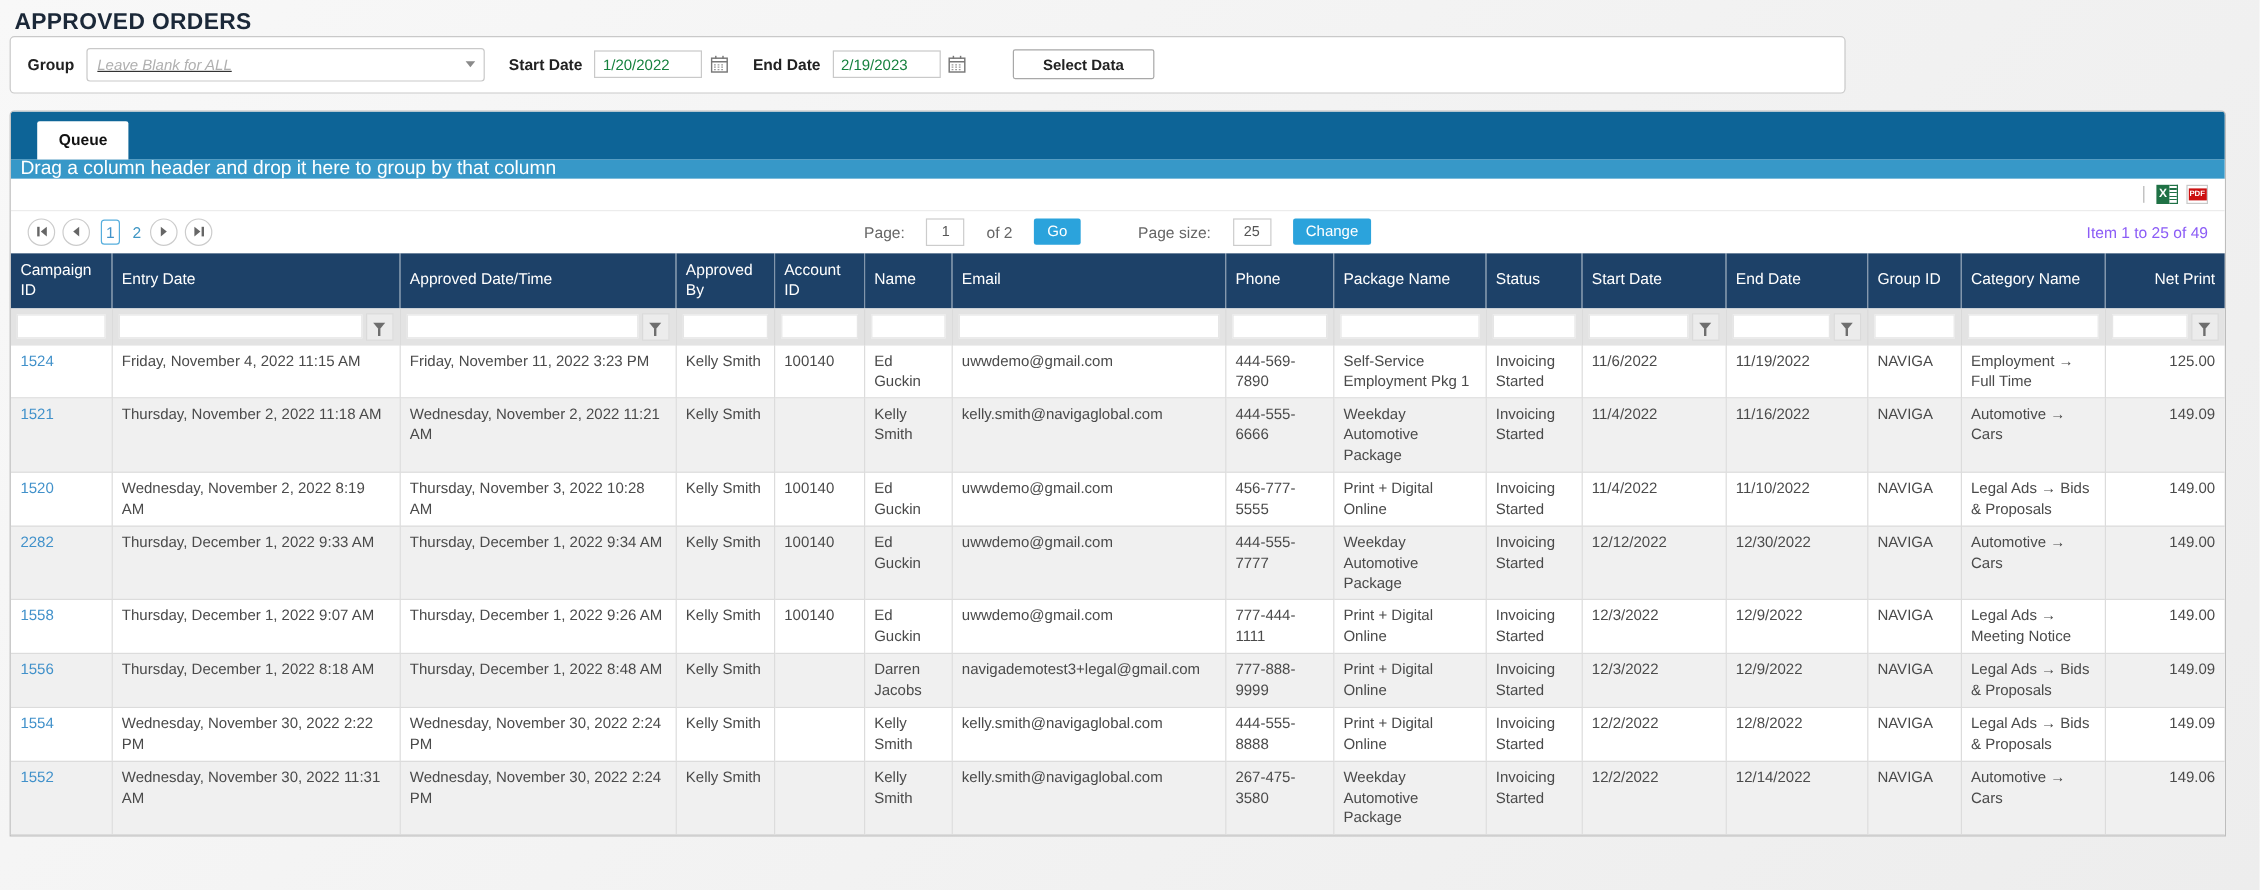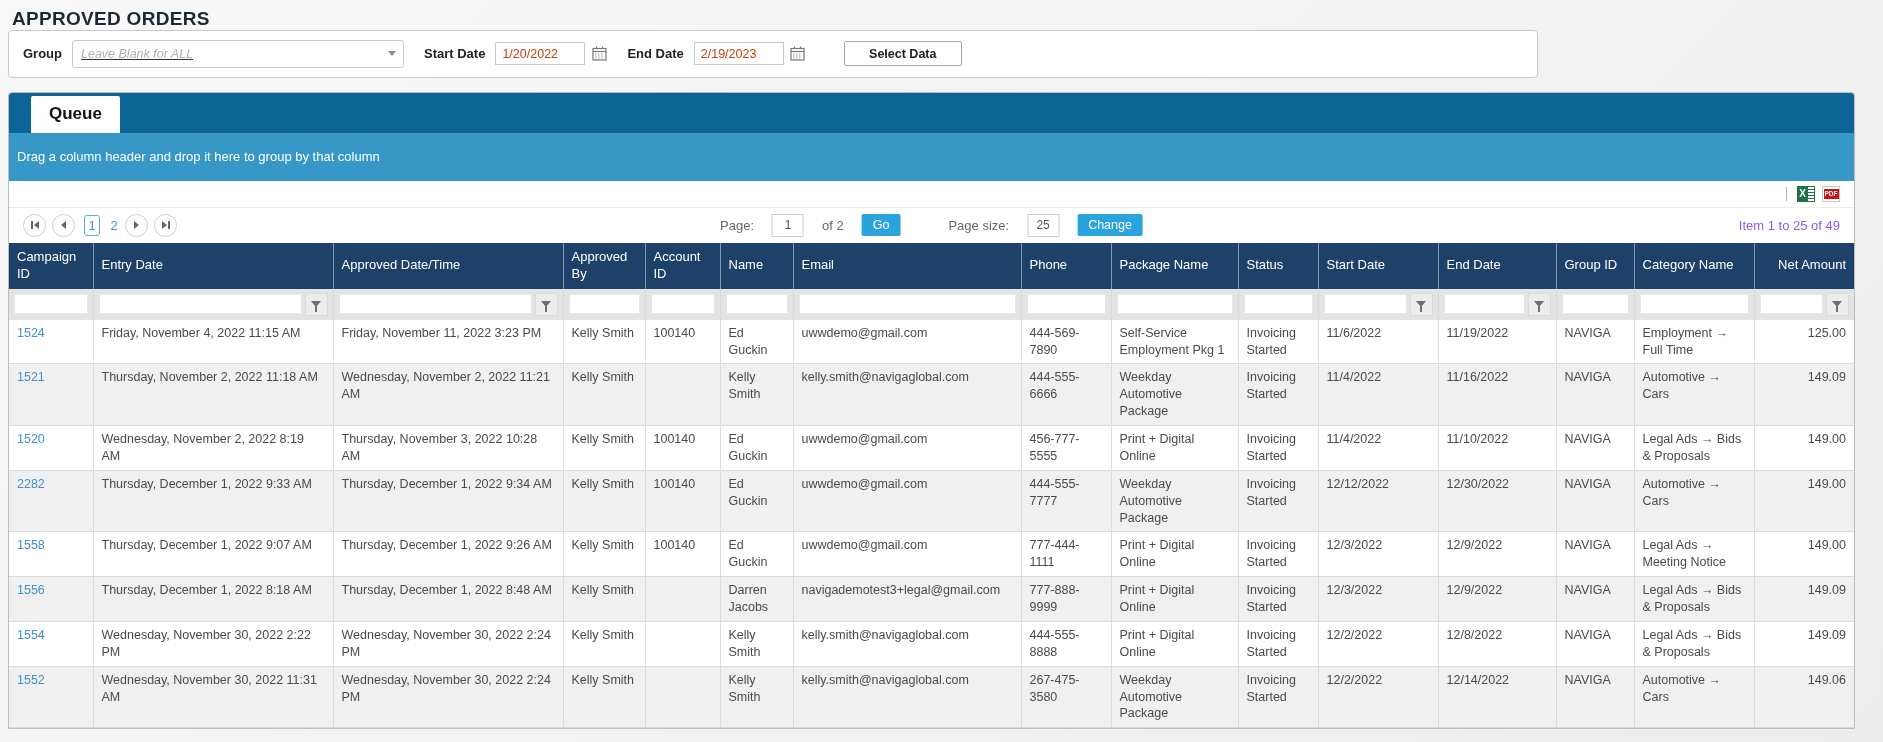--- a/index.html
+++ b/index.html
@@ -17,31 +17,31 @@
   .filter-panel{
     width:1530px;box-sizing:border-box;background:#fff;border:1px solid #c9c9c9;border-radius:4px;
     height:48px;display:flex;align-items:center;padding:0 14px;margin-left:-4px;
   }
   .flabel{font-size:13px;font-weight:bold;color:#222;margin-right:10px;white-space:nowrap;}
   .combo{position:relative;width:330px;height:26px;border:1px solid #c9c9c9;border-radius:3px;background:#fff;display:flex;align-items:center;margin-right:20px;text-decoration:underline;}
   .combo-input{flex:1;border:0;outline:none;height:22px;padding:0 8px;font-size:12.5px;font-family:inherit;color:#444;background:transparent;}
   .combo-input::placeholder{color:#b0b0b0;font-style:italic;}
   .combo-arrow{width:22px;height:100%;display:flex;align-items:center;justify-content:center;cursor:pointer;}
   .combo-arrow::after{content:"";width:0;height:0;border-left:4px solid transparent;border-right:4px solid transparent;border-top:5px solid #8a8a8a;}
-  .date-input{width:76px;height:21px;border:1px solid #c9c9c9;padding:0 6px;font-size:12.5px;font-family:inherit;color:#c2410c;margin-right:4px;}
+  .date-input{width:76px;height:21px;border:1px solid #c9c9c9;padding:0 6px;font-size:12.5px;font-family:inherit;color:#15803d;margin-right:4px;}
   .cal{display:inline-flex;align-items:center;justify-content:center;width:20px;height:22px;cursor:pointer;margin-right:18px;}
   .select-data{
     margin-left:18px;min-width:118px;height:25px;background:#fff;border:1px solid #a8a8a8;border-radius:2px;
     font-family:inherit;font-size:12.5px;font-weight:bold;color:#222;cursor:pointer;
   }
   
   .grid-panel{width:1847px;box-sizing:border-box;margin:14px 0 0 -4px;background:#fff;border:1px solid #bdbdbd;border-radius:4px 4px 0 0;overflow:hidden;}
   .tabstrip{background:#0d6497;height:40px;display:flex;align-items:flex-end;padding-left:22px;}
-  .tab{background:#fff;color:#111;font-weight:bold;font-size:17px;padding:8px 18px 9px;border-radius:2px 2px 0 0;cursor:pointer;}
-  .dragbar{background:#3798c8;color:#fff;font-size:13px;padding:16px 8px;height:16px;line-height:16px;cursor:default;}
+  .tab{background:#fff;color:#111;font-weight:bold;font-size:13px;padding:8px 18px 9px;border-radius:2px 2px 0 0;cursor:pointer;}
+  .dragbar{background:#3798c8;color:#fff;font-size:16px;padding:0 8px;height:16px;line-height:16px;cursor:default;}
   .toolbar{height:26px;display:flex;align-items:center;justify-content:flex-end;padding-right:14px;gap:7px;background:#fff;}
   .tsep{width:1px;height:14px;background:#b5b5b5;margin-right:3px;}
   .xls{display:inline-flex;width:18px;height:16px;cursor:pointer;}
   .xls-x{background:#1f7145;color:#fff;font-weight:bold;font-size:10px;width:11px;display:flex;align-items:center;justify-content:center;}
   .xls-sheet{flex:1;border:1px solid #1f7145;border-left:0;background:repeating-linear-gradient(to bottom,#fff 0 2px,#1f7145 2px 3px);}
   .pdf{display:inline-flex;width:18px;height:16px;background:#fff;border:1px solid #c9c9c9;align-items:center;justify-content:center;cursor:pointer;box-sizing:border-box;}
   .pdf-label{background:#c11;color:#fff;font-size:6.5px;font-weight:bold;line-height:1;padding:1.5px 1px;}
   
   .pager-row{position:relative;display:flex;align-items:center;padding:5px 14px;border-top:1px solid #ececec;background:#fff;min-height:25px;}
   .pager-left{display:flex;align-items:center;}
@@ -197,21 +197,21 @@
             <th>Account ID</th>
             <th>Name</th>
             <th>Email</th>
             <th>Phone</th>
             <th>Package Name</th>
             <th>Status</th>
             <th>Start Date</th>
             <th>End Date</th>
             <th>Group ID</th>
             <th>Category Name</th>
-            <th class="col-right">Net Amount</th>
+            <th class="col-right">Net Print</th>
           </tr>
           <tr class="filter-tr">
             <td>
               <div class="fwrap">
                 <input style="">
               </div>
             </td>
             <td>
               <div class="fwrap">
                 <input style="">

